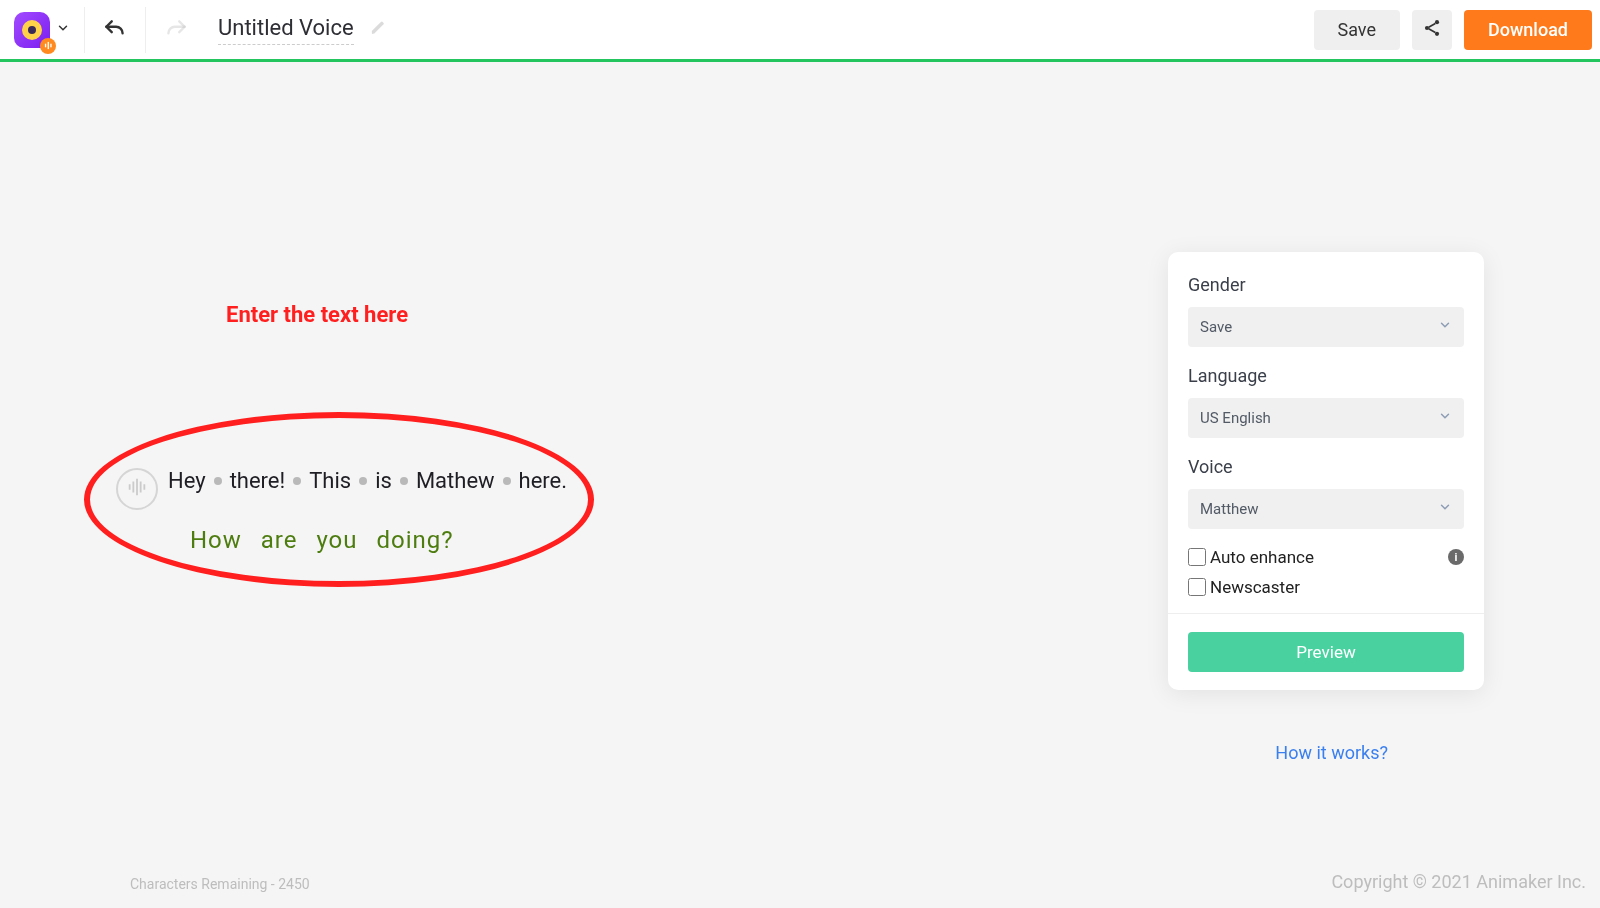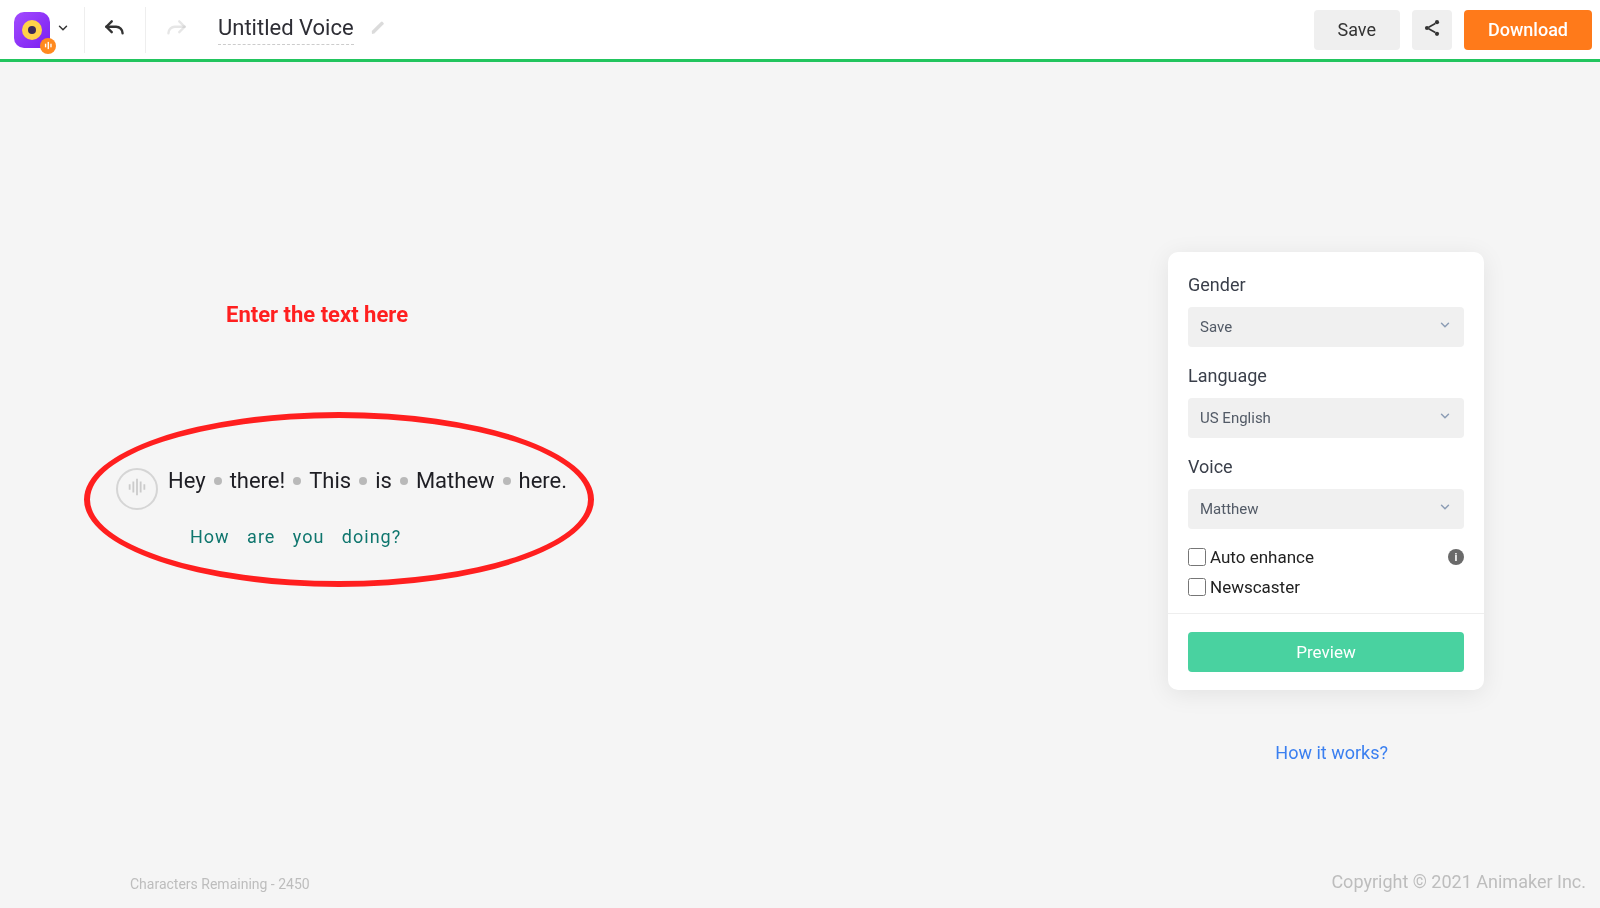--- a/index.html
+++ b/index.html
@@ -52,21 +52,21 @@
   .text-entry{
     position:absolute; left:116px; top:406px;
     display:flex; align-items:flex-start; gap:10px;
   }
   .play-btn{
     width:42px;height:42px;border-radius:50%;border:2px solid #d5d5d5;display:flex;align-items:center;justify-content:center;cursor:pointer;background:#fff0;
   }
   .play-btn svg{opacity:.45}
   .line1{display:flex;align-items:center;font-size:22px;color:#1e1e24;gap:6px;}
   .dot{width:8px;height:8px;border-radius:50%;background:#b9b9b9;display:inline-block;margin:0 2px;}
-  .line2{position:absolute;left:190px;top:464px;font-size:18px;color:#0f766e;letter-spacing:1px;word-spacing:12px;}
+  .line2{position:absolute;left:190px;top:464px;font-size:24px;color:#4d7c0f;letter-spacing:1px;word-spacing:12px;}
 
   .panel{
     position:absolute; right:116px; top:190px;
     width:316px; background:#fff; border-radius:10px;
     box-shadow:0 4px 24px rgba(0,0,0,.08);
     padding:22px 20px 18px;
   }
   .plabel{font-size:18px;color:#3a3f4a;margin-bottom:12px;margin-top:4px;}
   .plabel:first-child{margin-top:0}
   .select{

